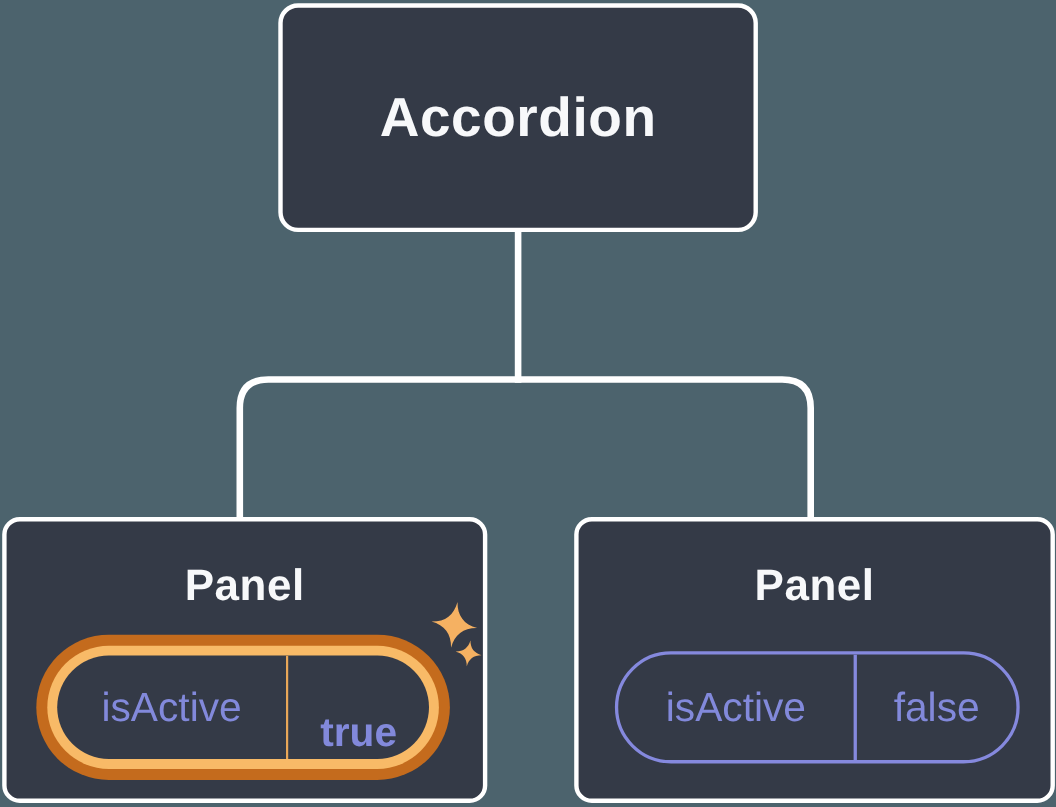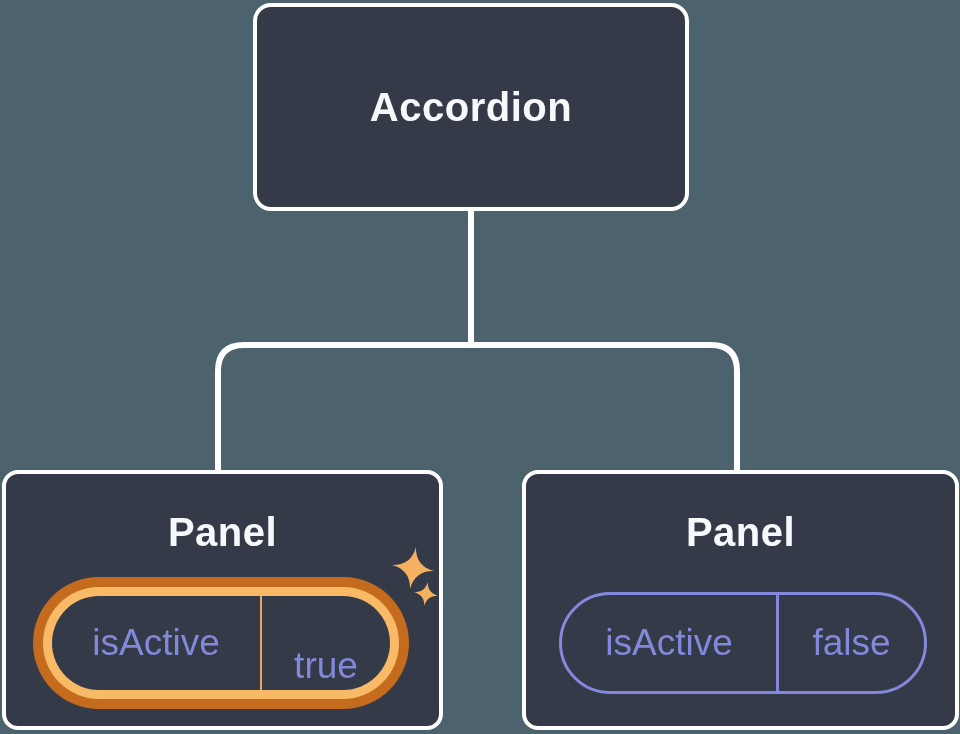--- a/index.html
+++ b/index.html
@@ -31,21 +31,21 @@
   .node-root {
     left: 253px; top: 3px;
     width: 436px; height: 208px;
     display: flex;
     align-items: center;
     justify-content: center;
   }
 
   .node-title {
     color: #F7F8FA;
-    font-size: 40px;
+    font-size: 50px;
     font-weight: 600;
     letter-spacing: 0.5px;
   }
 
   .node-panel {
     top: 470px;
     height: 260px;
     border-radius: 16px;
   }
   .panel-left  { left: 2px;   width: 441px; }
@@ -103,21 +103,21 @@
     display: flex;
     align-items: center;
     justify-content: center;
     color: #8289DB;
     font-size: 37px;
     font-weight: 400;
   }
   .pill-core  .cell-name  { width: 208px; }
   .pill-plain .cell-name  { width: 214px; }
   .pill-cell.cell-value   { flex: 1; }
-  .value-bold { font-weight: 400; margin-top: 46px; }
+  .value-bold { font-weight: 700; margin-top: 46px; }
 
   .pill-divider { height: 100%; }
   .divider-gold   { width: 2px; background: #E9A758; }
   .divider-purple { width: 3px; background: #8589DE; }
 
   .sparkle {
     position: absolute;
     color: #F5B162;
   }
   .sparkle-large { left: 386px; top: 73px;  width: 42px; height: 42px; transform: rotate(8deg); }

